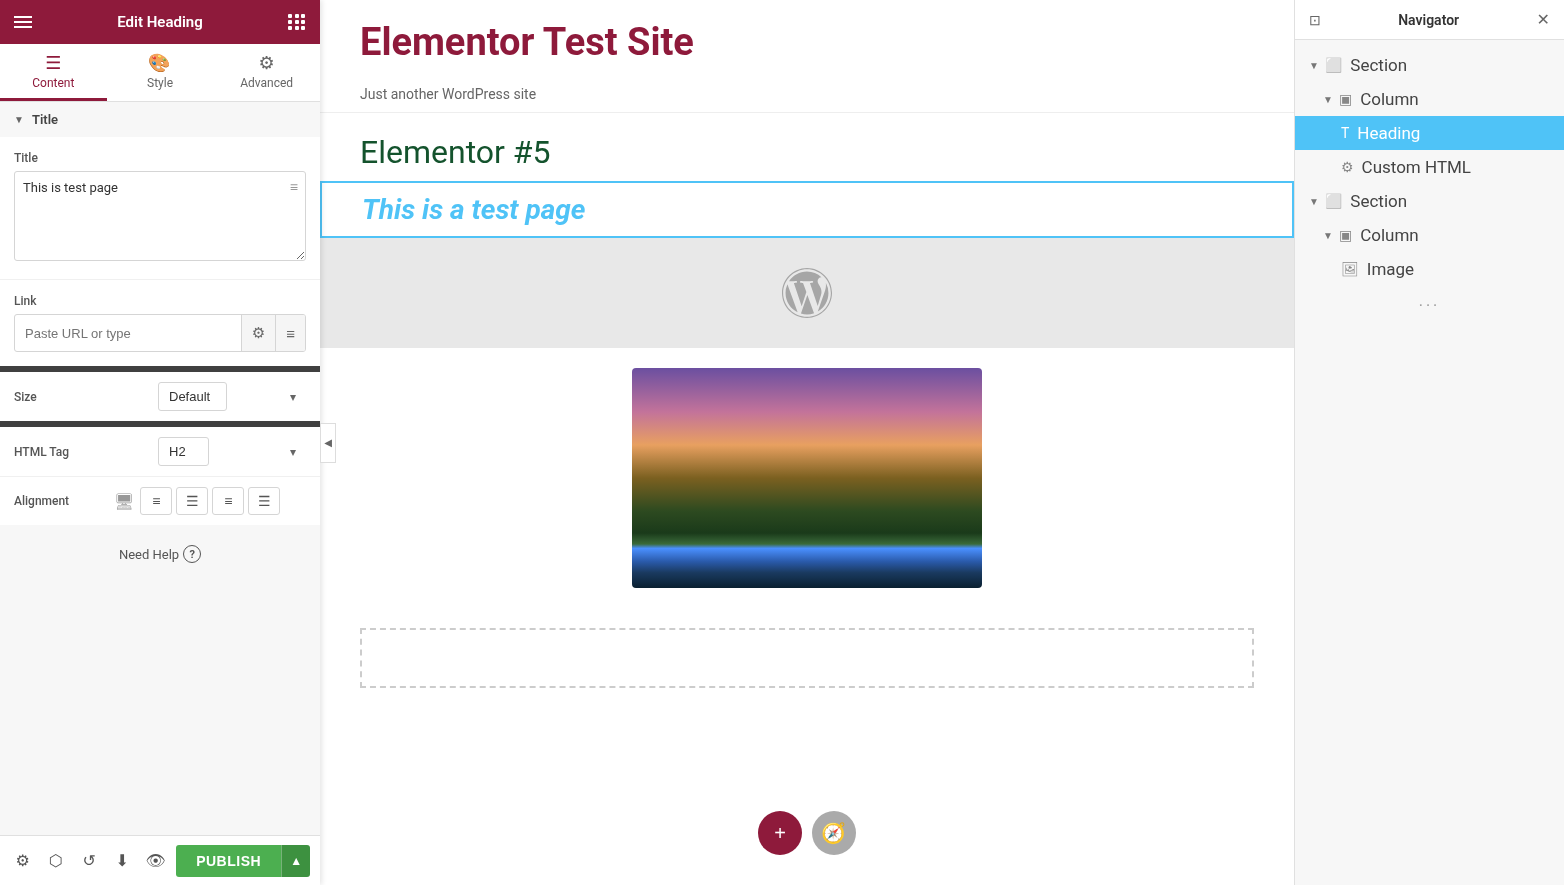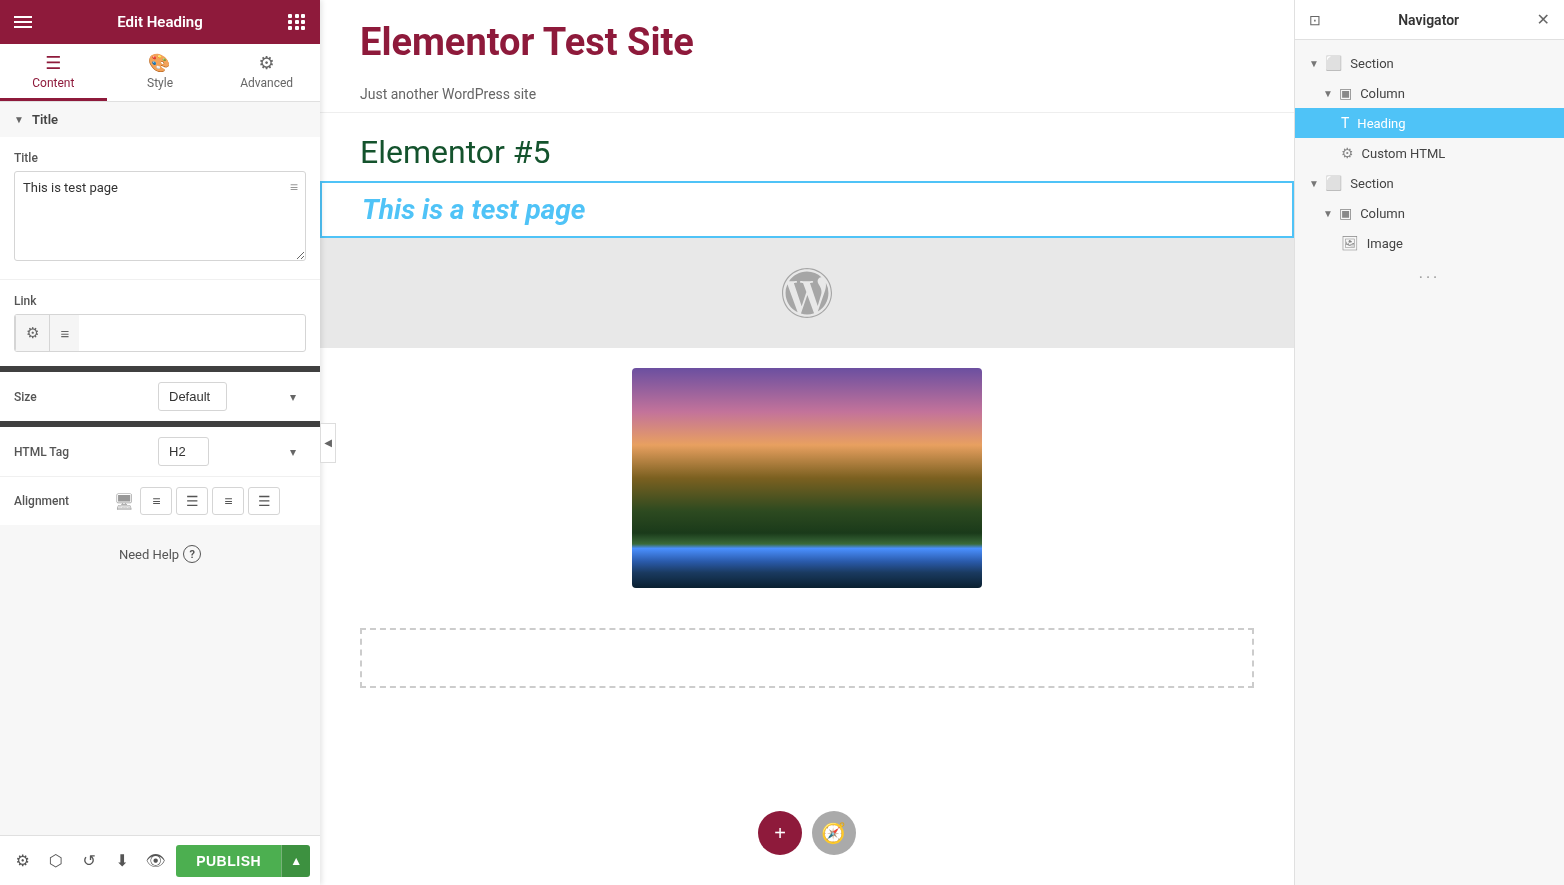--- a/index.html
+++ b/index.html
@@ -507,21 +507,21 @@
       font-size: 10px;
       color: #777;
       margin-right: 2px;
     }
     .nav-item-icon {
       font-size: 14px;
       color: #888;
       margin-right: 4px;
     }
     .nav-item-label {
-      font-size: 13px;
+      font-size: 17px;
     }
 
     .nav-dots {
       text-align: center;
       padding: 10px;
       color: #999;
       font-size: 16px;
       letter-spacing: 3px;
     }
 
@@ -597,20 +597,21 @@
       <div class="field-label">Title</div>
       <div class="textarea-wrap">
         <textarea class="title-textarea" style="">This is test page</textarea>
         <span class="textarea-icon">≡</span>
       </div>
     </div>
 
     <div class="form-area" style="border-top:1px solid #f0f0f0;">
       <div class="field-label">Link</div>
       <div class="link-row">
+        <input class="link-input" type="text" placeholder="Paste URL or type" style="">
         <button class="link-btn">⚙</button>
         <button class="link-btn">≡</button>
       </div>
     </div>
 
     <div class="field-row">
       <span class="field-row-label">Size</span>
       <div class="select-wrap">
         <select class="field-select">
           <option>Default</option>

